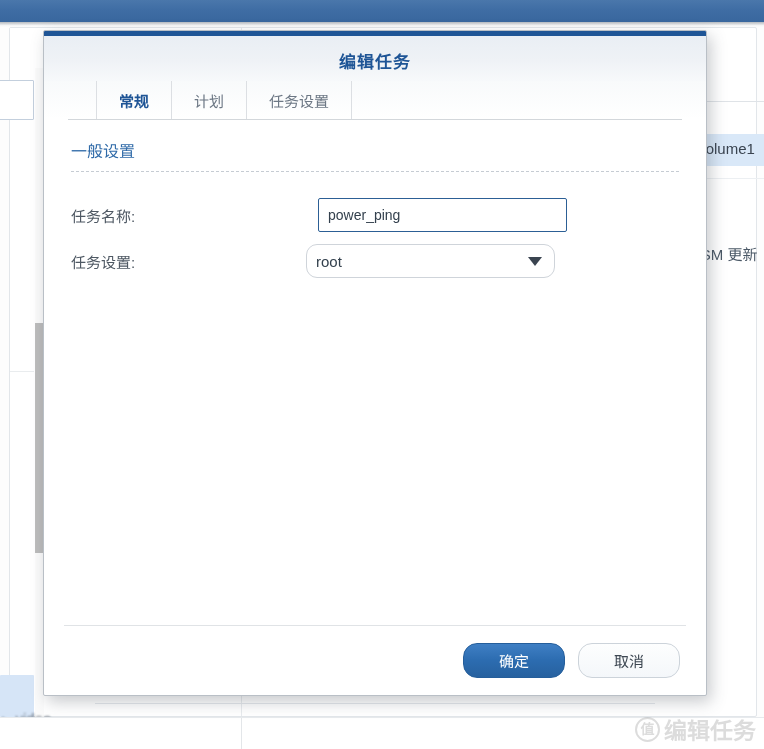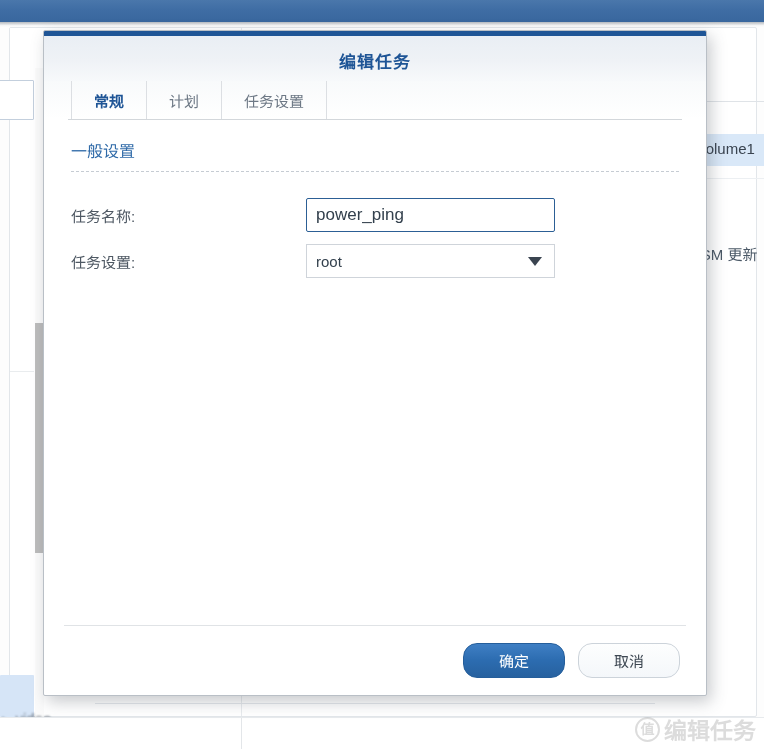--- a/index.html
+++ b/index.html
@@ -257,20 +257,21 @@
     color: #6d7885;
     border-right: 1px solid #dcdfe3;
     cursor: pointer;
     position: relative;
     user-select: none;
   }
   .tab:first-child { border-left: 1px solid #dcdfe3; }
   .tab.active {
     color: #1f5596;
     font-weight: bold;
+    margin-left: 25px;
   }
   .tab-caret {
     position: absolute;
     left: 50%;
     bottom: -8px;
     margin-left: -8px;
     width: 16px; height: 8px;
     overflow: hidden;
   }
   .tab-caret::before {
@@ -325,32 +326,33 @@
     flex: 0 0 auto;
     width: 249px;
   }
 
   .text-input {
     width: 249px;
     height: 34px;
     border: 1px solid #2c5f95;
     border-radius: 2px;
     padding: 0 9px;
-    font-size: 17px;
+    font-size: 14px;
     color: #33404d;
     background: #ffffff;
     outline: none;
     font-family: "Liberation Sans", "DejaVu Sans", sans-serif;
+    margin-left: 12px;
   }
 
   .select-box {
     width: 249px;
     height: 34px;
     border: 1px solid #cfd4da;
-    border-radius: 0;
+    border-radius: 11px;
     background: #ffffff;
     display: flex;
     align-items: center;
     padding: 0 9px;
     font-size: 15px;
     color: #33404d;
     cursor: pointer;
     position: relative;
     user-select: none;
   }

